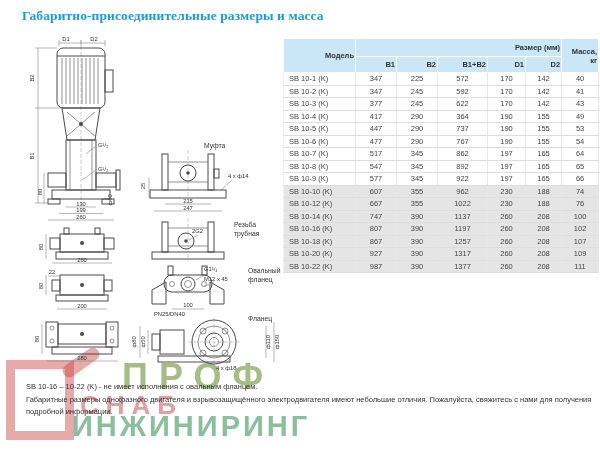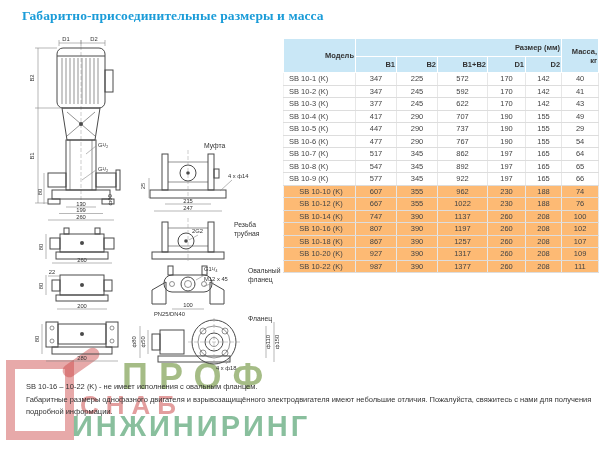--- a/index.html
+++ b/index.html
@@ -18,21 +18,21 @@
     background:#c9e7f6;border:1px solid #ffffff;font-weight:bold;color:#333;
     padding:1px 1px;text-align:right;
   }
   .h1{height:18px;}
   .h2 th{height:13px;}
   td{
     border-bottom:1px solid #dddddd;border-right:1px solid #e7e7e7;
     text-align:center;color:#444;padding:1px 2px;height:9.5px;background:#fff;
   }
   td.model{text-align:left;padding-left:5px;border-left:1px solid #f2f2f2;margin-top:8px;}
-  tr.hl td{background:#fdba74;text-align:center;}
+  tr.hl td{background:#e5e5e5;}
   
   .notes{
     position:absolute;left:26px;top:381px;width:566px;font-size:7.5px;color:#333;
     line-height:1.58;z-index:3;
   }
   .notes p{margin:0 0 1px 0;}
   
   .wm{position:absolute;z-index:1;opacity:0.5;font-weight:bold;white-space:nowrap;}
   .wm-bracket{
     position:absolute;left:6px;top:360px;width:50px;height:62px;
@@ -306,33 +306,33 @@
           <td>245</td>
           <td>622</td>
           <td>170</td>
           <td>142</td>
           <td>43</td>
         </tr>
         <tr>
           <td class="model">SB 10-4 (K)</td>
           <td>417</td>
           <td>290</td>
-          <td>707</td>
+          <td>364</td>
           <td>190</td>
           <td>155</td>
           <td>49</td>
         </tr>
         <tr>
           <td class="model">SB 10-5 (K)</td>
           <td>447</td>
           <td>290</td>
           <td>737</td>
           <td>190</td>
           <td>155</td>
-          <td>29</td>
+          <td>53</td>
         </tr>
         <tr>
           <td class="model">SB 10-6 (K)</td>
           <td>477</td>
           <td>290</td>
           <td>767</td>
           <td>190</td>
           <td>155</td>
           <td>54</td>
         </tr>

